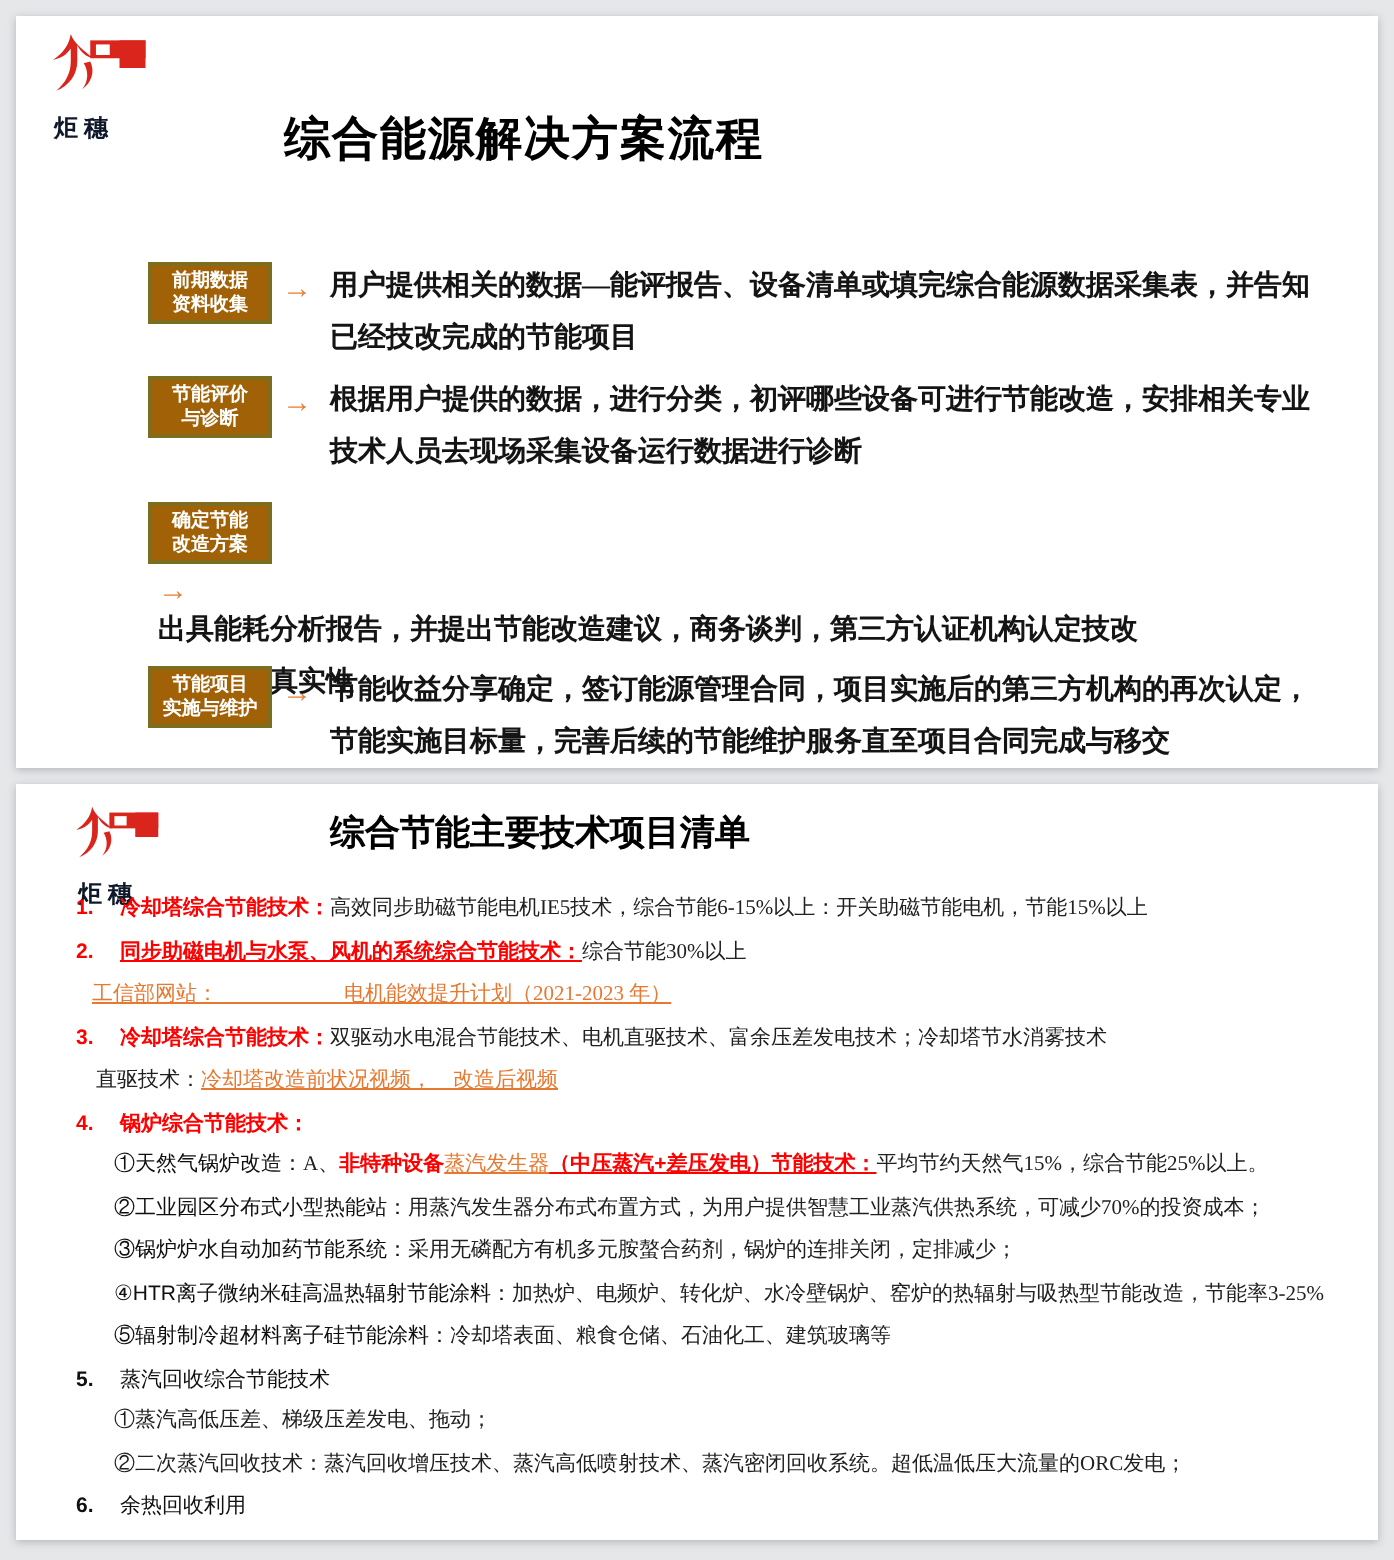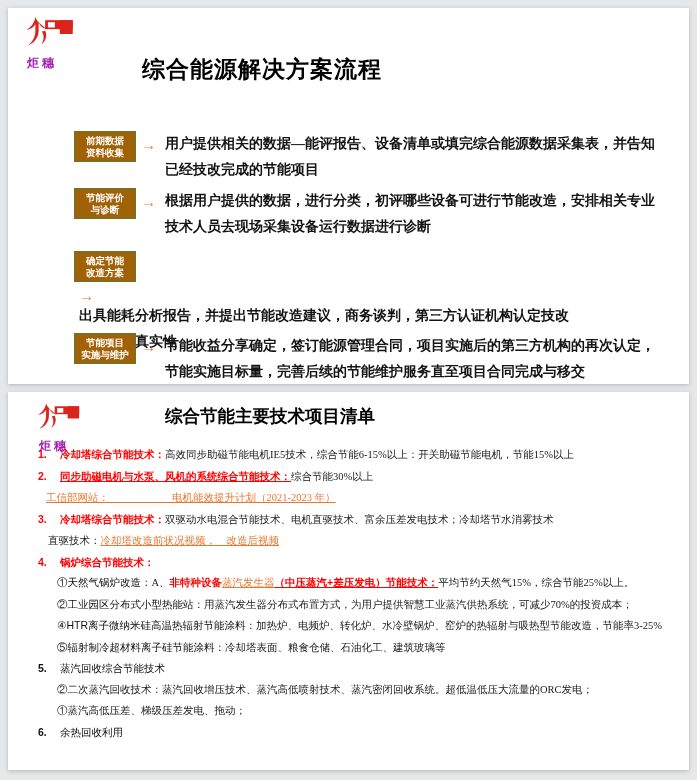--- a/index.html
+++ b/index.html
@@ -12,21 +12,21 @@
     position:absolute;left:8px;width:681px;background:#ffffff;
     box-shadow:0 1px 4px rgba(90,90,100,.35);
   }
   #page1{top:8px;height:376px;}
   #page2{top:392px;height:378px;}
 
   
   .logo{position:absolute;}
   #page1 .logo{left:16px;top:8px;}
   #page2 .logo{left:28px;top:10px;}
-  .logo-text{font-size:12px;font-weight:bold;color:#a21caf;letter-spacing:3px;padding-left:3px;margin-top:-1px;}
+  .logo-text{font-size:12px;font-weight:bold;color:#0f172a;letter-spacing:3px;padding-left:3px;margin-top:-1px;}
 
   
   .p1-title{
     position:absolute;left:134px;top:46px;
     font-family:"Liberation Serif", serif;font-weight:bold;
     font-size:23px;color:#000;letter-spacing:1px;white-space:nowrap;
   }
   .step{position:absolute;left:66px;display:flex;align-items:flex-start;}
   .step-box{
     flex:0 0 auto;width:58px;background:#a16207;border:2px solid #7d6d1e;
@@ -111,20 +111,21 @@
   <div class="p2-title">综合节能主要技术项目清单</div>
   <div class="list" id="list">
       <div class="lrow" style="padding-left: 30px;"><span class="lnum red">1.</span><span class="r-red">冷却塔综合节能技术：</span><span class="r-blk">高效同步助磁节能电机IE5技术，综合节能6-15%以上：开关助磁节能电机，节能15%以上</span></div>
       <div class="lrow" style="padding-left: 30px;"><span class="lnum red">2.</span><span class="r-redu">同步助磁电机与水泵、风机的系统综合节能技术：</span><span class="r-blk">综合节能30%以上</span></div>
       <div class="lrow" style="padding-left: 16px;"><span class="r-org">工信部网站：　　　　　　电机能效提升计划（2021-2023 年）</span></div>
       <div class="lrow" style="padding-left: 30px;"><span class="lnum red">3.</span><span class="r-red">冷却塔综合节能技术：</span><span class="r-blk">双驱动水电混合节能技术、电机直驱技术、富余压差发电技术；冷却塔节水消雾技术</span></div>
       <div class="lrow" style="padding-left: 18px;"><span class="r-blk">直驱技术：</span><span class="r-org">冷却塔改造前状况视频，　改造后视频</span></div>
       <div class="lrow" style="padding-left: 30px;"><span class="lnum red">4.</span><span class="r-red">锅炉综合节能技术：</span></div>
       <div class="lrow" style="padding-left: 27px;"><span class="r-blkb">①天然气锅炉改造：</span><span class="r-blk">A、</span><span class="r-red">非特种设备</span><span class="r-orgb">蒸汽发生器</span><span class="r-redu">（中压蒸汽+差压发电）节能技术：</span><span class="r-blk">平均节约天然气15%，综合节能25%以上。</span></div>
       <div class="lrow" style="padding-left: 27px;"><span class="r-blkb">②工业园区分布式小型热能站：</span><span class="r-blk">用蒸汽发生器分布式布置方式，为用户提供智慧工业蒸汽供热系统，可减少70%的投资成本；</span></div>
+      <div class="lrow" style="padding-left: 27px;"><span class="r-blkb">③锅炉炉水自动加药节能系统：</span><span class="r-blk">采用无磷配方有机多元胺螯合药剂，锅炉的连排关闭，定排减少；</span></div>
       <div class="lrow" style="padding-left: 27px;"><span class="r-blkb">④HTR离子微纳米硅高温热辐射节能涂料：</span><span class="r-blk">加热炉、电频炉、转化炉、水冷壁锅炉、窑炉的热辐射与吸热型节能改造，节能率3-25%</span></div>
       <div class="lrow" style="padding-left: 27px;"><span class="r-blkb">⑤辐射制冷超材料离子硅节能涂料：</span><span class="r-blk">冷却塔表面、粮食仓储、石油化工、建筑玻璃等</span></div>
       <div class="lrow" style="padding-left: 30px;"><span class="lnum blk">5.</span><span class="r-blkb">蒸汽回收综合节能技术</span></div>
+      <div class="lrow" style="padding-left: 27px;"><span class="r-blk">①蒸汽高低压差、梯级压差发电、拖动；</span></div>
       <div class="lrow" style="padding-left: 27px;"><span class="r-blk">②二次蒸汽回收技术：蒸汽回收增压技术、蒸汽高低喷射技术、蒸汽密闭回收系统。超低温低压大流量的ORC发电；</span></div>
-      <div class="lrow" style="padding-left: 27px;"><span class="r-blk">①蒸汽高低压差、梯级压差发电、拖动；</span></div>
       <div class="lrow" style="padding-left: 30px;"><span class="lnum blk">6.</span><span class="r-blkb">余热回收利用</span></div>
     </div>
 </div>
 
 </body></html>

